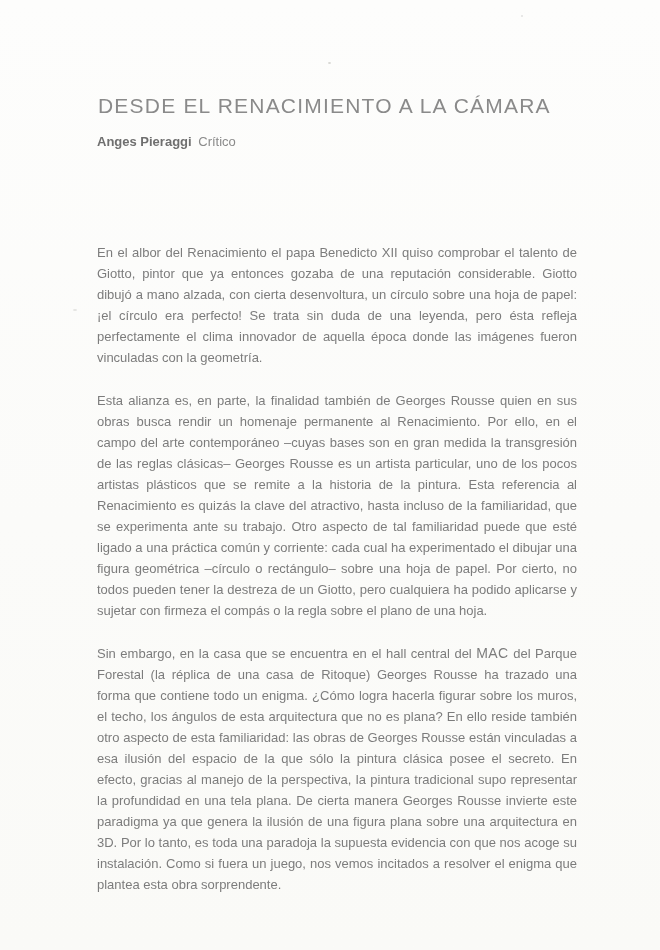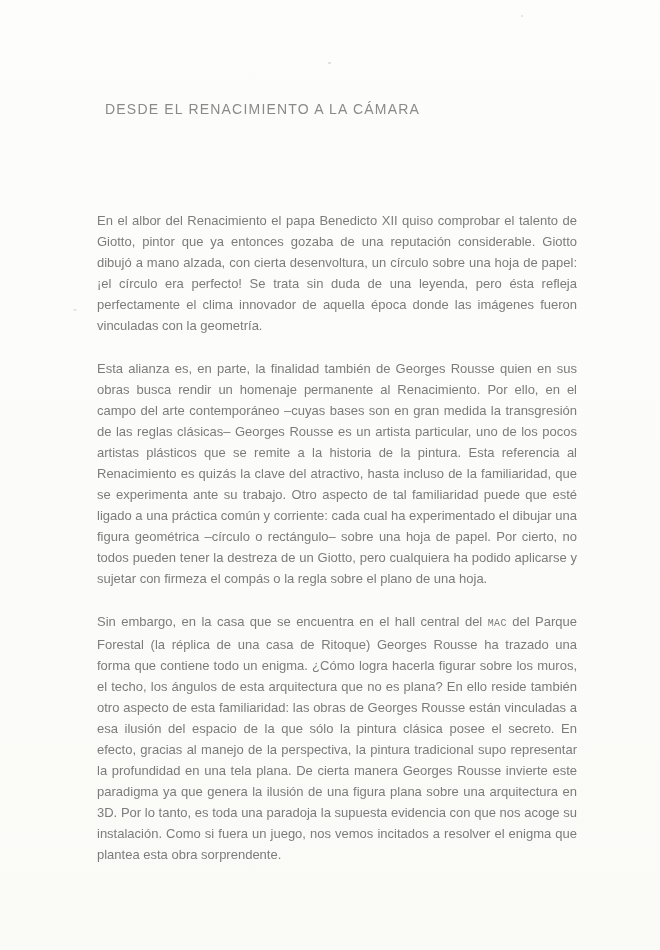--- a/index.html
+++ b/index.html
@@ -16,22 +16,22 @@
     font-family:"Liberation Sans", sans-serif;
   }
   .sheet{
     position:relative;width:660px;height:950px;
     background:linear-gradient(180deg,#fdfdfc 0%,#fbfbf9 55%,#fafaf7 100%);
   }
   .content{
     position:absolute;left:97px;top:93px;width:480px;
   }
   .page-title{
-    margin:8px;
-    font-size:14px;
+    margin:1px;
+    font-size:21px;
     font-weight:400;
     letter-spacing:1.2px;
     color:var(--title-color);
     white-space:nowrap;
   }
   .byline{
     margin-top:16px;
     font-size:13px;
     color:var(--role-color);
   }
@@ -47,23 +47,22 @@
     margin-top:93px;
     font-size:13px;
     line-height:21px;
     color:var(--body-color);
     text-align:justify;
   }
   .paragraph{
     margin:0 0 22px 0;
   }
   .smallcaps{
-    font-size:10px;
+    font-size:14px;
     letter-spacing:0.4px;
-    font-family:Liberation Mono, monospace;
   }
   .speck{
     position:absolute;
     background:#b9b9b4;
     border-radius:50%;
     opacity:0.55;
   }
   .speck.s1{left:328px;top:62px;width:3px;height:2px;}
   .speck.s2{left:73px;top:309px;width:4px;height:2px;opacity:0.35;}
   .speck.s3{left:521px;top:15px;width:2px;height:2px;opacity:0.4;}
@@ -72,20 +71,24 @@
 <body>
 
 <div class="sheet">
   <div class="speck s1"></div>
   <div class="speck s2"></div>
   <div class="speck s3"></div>
 
   <div class="content">
     <h1 class="page-title">DESDE EL RENACIMIENTO A LA CÁMARA</h1>
 
+    <div class="byline">
+      <span class="author">Anges Pieraggi</span>
+      <span class="role">Crítico</span>
+    </div>
 
     <div class="article-body">
 
     <p class="paragraph">En el albor del Renacimiento el papa Benedicto XII quiso comprobar el talento de Giotto, pintor que ya entonces gozaba de una reputación considerable. Giotto dibujó a mano alzada, con cierta desenvoltura, un círculo sobre una hoja de papel: ¡el círculo era perfecto! Se trata sin duda de una leyenda, pero ésta refleja perfectamente el clima innovador de aquella época donde las imágenes fueron vinculadas con la geometría.</p>
         <p class="paragraph">Esta alianza es, en parte, la finalidad también de Georges Rousse quien en sus obras busca rendir un homenaje permanente al Renacimiento. Por ello, en el campo del arte contemporáneo –cuyas bases son en gran medida la transgresión de las reglas clásicas– Georges Rousse es un artista particular, uno de los pocos artistas plásticos que se remite a la historia de la pintura. Esta referencia al Renacimiento es quizás la clave del atractivo, hasta incluso de la familiaridad, que se experimenta ante su trabajo. Otro aspecto de tal familiaridad puede que esté ligado a una práctica común y corriente: cada cual ha experimentado el dibujar una figura geométrica –círculo o rectángulo– sobre una hoja de papel. Por cierto, no todos pueden tener la destreza de un Giotto, pero cualquiera ha podido aplicarse y sujetar con firmeza el compás o la regla sobre el plano de una hoja.</p>
         <p class="paragraph">Sin embargo, en la casa que se encuentra en el hall central del <span class="smallcaps">MAC</span> del Parque Forestal (la réplica de una casa de Ritoque) Georges Rousse ha trazado una forma que contiene todo un enigma. ¿Cómo logra hacerla figurar sobre los muros, el techo, los ángulos de esta arquitectura que no es plana? En ello reside también otro aspecto de esta familiaridad: las obras de Georges Rousse están vinculadas a esa ilusión del espacio de la que sólo la pintura clásica posee el secreto. En efecto, gracias al manejo de la perspectiva, la pintura tradicional supo representar la profundidad en una tela plana. De cierta manera Georges Rousse invierte este paradigma ya que genera la ilusión de una figura plana sobre una arquitectura en 3D. Por lo tanto, es toda una paradoja la supuesta evidencia con que nos acoge su instalación. Como si fuera un juego, nos vemos incitados a resolver el enigma que plantea esta obra sorprendente.</p>
       </div>
   </div>
 </div>
 

